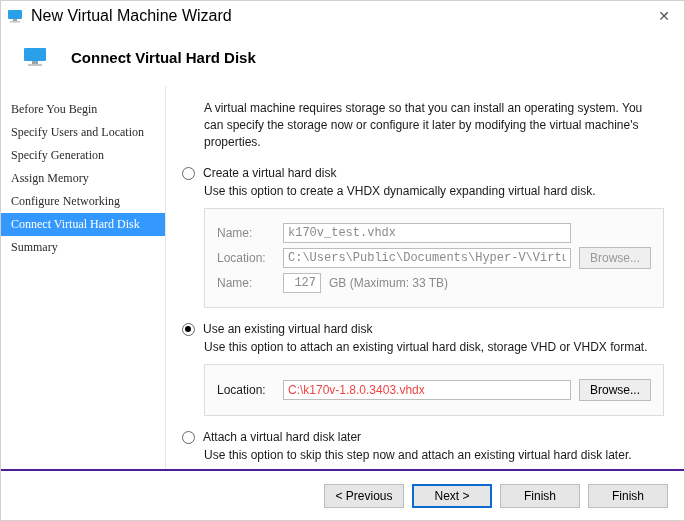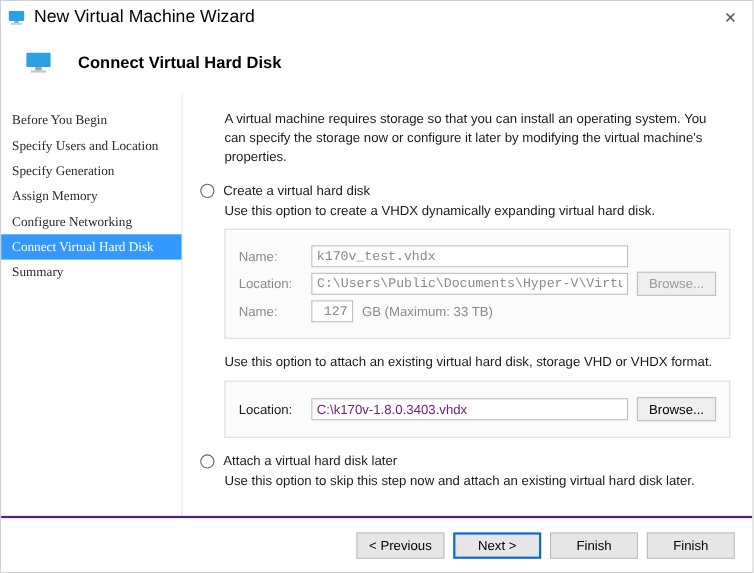--- a/index.html
+++ b/index.html
@@ -77,21 +77,21 @@
   }
   .group.disabled { color: #8a8a8a; }
   .field-row { display: flex; align-items: center; margin: 4px 0; gap: 8px; }
   .field-label { width: 58px; color: inherit; }
   .field-input {
     border: 1px solid #bdbdbd;
     background: #fff;
     font: inherit;
     height: 20px;
     padding: 1px 4px;
-    color: #701a75;
+    color: #ef4444;
   }
   .group.disabled .field-input { color: #8a8a8a; background: #fff; font-family: Liberation Mono, monospace; }
   .field-input.name { width: 288px; }
   .field-input.loc  { width: 288px; }
   .field-input.size { width: 38px; text-align: right; }
   .btn {
     height: 22px;
     border: 1px solid #bdbdbd;
     background: #eee;
     font: inherit;
@@ -178,20 +178,24 @@
         <input class="field-input loc" disabled="" value="C:\Users\Public\Documents\Hyper-V\Virtual Hard Disks\" style="">
         <button class="btn disabled" disabled="">Browse...</button>
       </div>
       <div class="field-row">
         <span class="field-label">Name:</span>
         <input class="field-input size" disabled="" value="127" style="">
         <span>GB (Maximum: 33 TB)</span>
       </div>
     </div>
 
+    <div class="opt-row">
+      <span class="opt-radio sel"></span>
+      <span class="opt-label">Use an existing virtual hard disk</span>
+    </div>
     <div class="opt-desc">Use this option to attach an existing virtual hard disk, storage VHD or VHDX format.</div>
     <div class="group2">
       <div class="field-row">
         <span class="field-label">Location:</span>
         <input class="field-input loc2" value="C:\k170v-1.8.0.3403.vhdx" style="">
         <button class="btn">Browse...</button>
       </div>
     </div>
 
     <div class="opt-row">

